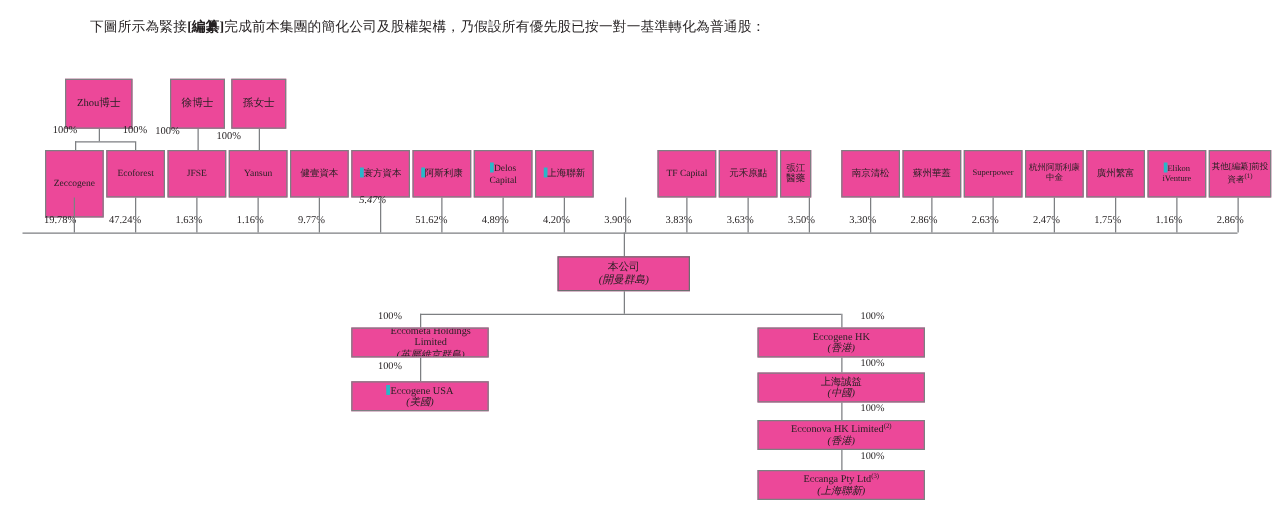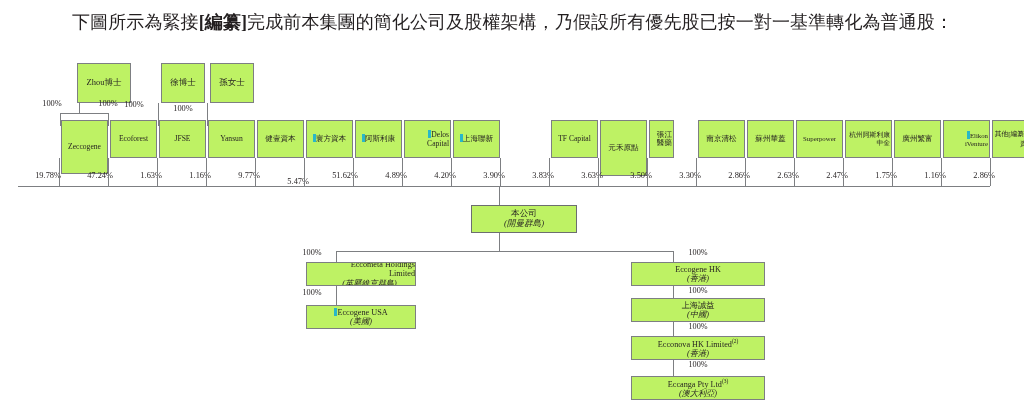--- a/index.html
+++ b/index.html
@@ -10,40 +10,39 @@
     font-family:"Liberation Serif","DejaVu Serif",serif;
     color:#231f20;
     position:relative;
     overflow:hidden;
   }
   #chart-root{position:absolute;left:0;top:0;width:1024px;height:414px;}
 
   
   #intro-paragraph{
     position:absolute;left:72px;top:12px;width:900px;
-    font-size:18px;line-height:20px;
+    font-size:11px;line-height:20px;
     letter-spacing:.1px;
     white-space:nowrap;
   }
   #intro-paragraph b{font-weight:bold;}
 
   
   .box{
     position:absolute;
     box-sizing:border-box;
     border:1px solid #7d7f82;
-    background:#bef264;
+    background:#ec4899;
     display:flex;
     flex-direction:column;
     align-items:center;
     justify-content:center;
-    text-align:right;
+    text-align:center;
     line-height:1.12;
     overflow:hidden;
-    margin-left:25px;
   }
   .box .nm{display:block;}
   .box .loc{display:block;font-style:italic;}
 
   .owner-box{font-size:8.5px;}
   .sh-box{font-size:7.6px;padding:0 1px;}
   .sh-box.tiny{font-size:6.8px;}
   .sub-box{font-size:8.2px;}
   .company-box{border:1px solid #6c6e70;font-size:8.6px;}
 
@@ -132,21 +131,21 @@
   </div>
   <div class="box sh-box" style="left:379px;top:120px;width:47px;height:38px;">
     <span class="nm"><span class="mark"></span><span>Delos Capital</span></span>
   </div>
   <div class="box sh-box" style="left:428px;top:120px;width:47px;height:38px;">
     <span class="nm"><span class="mark"></span><span>上海聯新</span></span>
   </div>
   <div class="box sh-box" style="left:526px;top:120px;width:47px;height:38px;">
     <span class="nm">TF Capital</span>
   </div>
-  <div class="box sh-box" style="left:575px;top:120px;width:47px;height:56px;">
+  <div class="box sh-box" style="left:575px;top:120px;width:47px;height:38px;">
     <span class="nm">元禾原點</span>
   </div>
   <div class="box sh-box" style="left:624px;top:120px;width:25px;height:38px;">
     <span class="nm">張江醫藥</span>
   </div>
   <div class="box sh-box" style="left:673px;top:120px;width:47px;height:38px;">
     <span class="nm">南京清松</span>
   </div>
   <div class="box sh-box" style="left:722px;top:120px;width:47px;height:38px;">
     <span class="nm">蘇州華蓋</span>
@@ -165,21 +164,21 @@
   </div>
   <div class="box sh-box tiny" style="left:967px;top:120px;width:50px;height:38px;">
     <span class="nm"><span>其他[編纂]前投資者</span><span class="sup">(1)</span></span>
   </div>
 
   <div class="pct-cell" style="left:5px;top:171px;width:56px;">19.78%</div>
   <div class="pct-cell" style="left:57px;top:171px;width:56px;">47.24%</div>
   <div class="pct-cell" style="left:106px;top:171px;width:56px;">1.63%</div>
   <div class="pct-cell" style="left:155px;top:171px;width:56px;">1.16%</div>
   <div class="pct-cell" style="left:204px;top:171px;width:56px;">9.77%</div>
-  <div class="pct-cell" style="left:253px;top:177px;width:56px;">5.47%</div>
+  <div class="pct-cell" style="left:253px;top:155px;width:56px;font-style:italic;">5.47%</div>
   <div class="pct-cell" style="left:302px;top:171px;width:56px;">51.62%</div>
   <div class="pct-cell" style="left:351px;top:171px;width:56px;">4.89%</div>
   <div class="pct-cell" style="left:400px;top:171px;width:56px;">4.20%</div>
   <div class="pct-cell" style="left:449px;top:171px;width:56px;">3.90%</div>
   <div class="pct-cell" style="left:498px;top:171px;width:56px;">3.83%</div>
   <div class="pct-cell" style="left:547px;top:171px;width:56px;">3.63%</div>
   <div class="pct-cell" style="left:596px;top:171px;width:56px;">3.50%</div>
   <div class="pct-cell" style="left:645px;top:171px;width:56px;">3.30%</div>
   <div class="pct-cell" style="left:694px;top:171px;width:56px;">2.86%</div>
   <div class="pct-cell" style="left:743px;top:171px;width:56px;">2.63%</div>
@@ -252,16 +251,16 @@
 
   <div class="box sub-box" style="left:606px;top:336px;width:134px;height:24px;">
     <span class="nm"><span>Ecconova HK Limited</span><span class="sup">(2)</span></span>
     <span class="loc">(香港)</span>
   </div>
   <div class="vline" style="left:673px;top:360px;height:16px;"></div>
   <div class="pct" style="left:678px;top:360px;width:40px;">100%</div>
 
   <div class="box sub-box" style="left:606px;top:376px;width:134px;height:24px;">
     <span class="nm"><span>Eccanga Pty Ltd</span><span class="sup">(3)</span></span>
-    <span class="loc">(澳大利亞)</span>
+    <span class="loc">(上海聯新)</span>
   </div>
 
 </div>
 
 </body></html>

